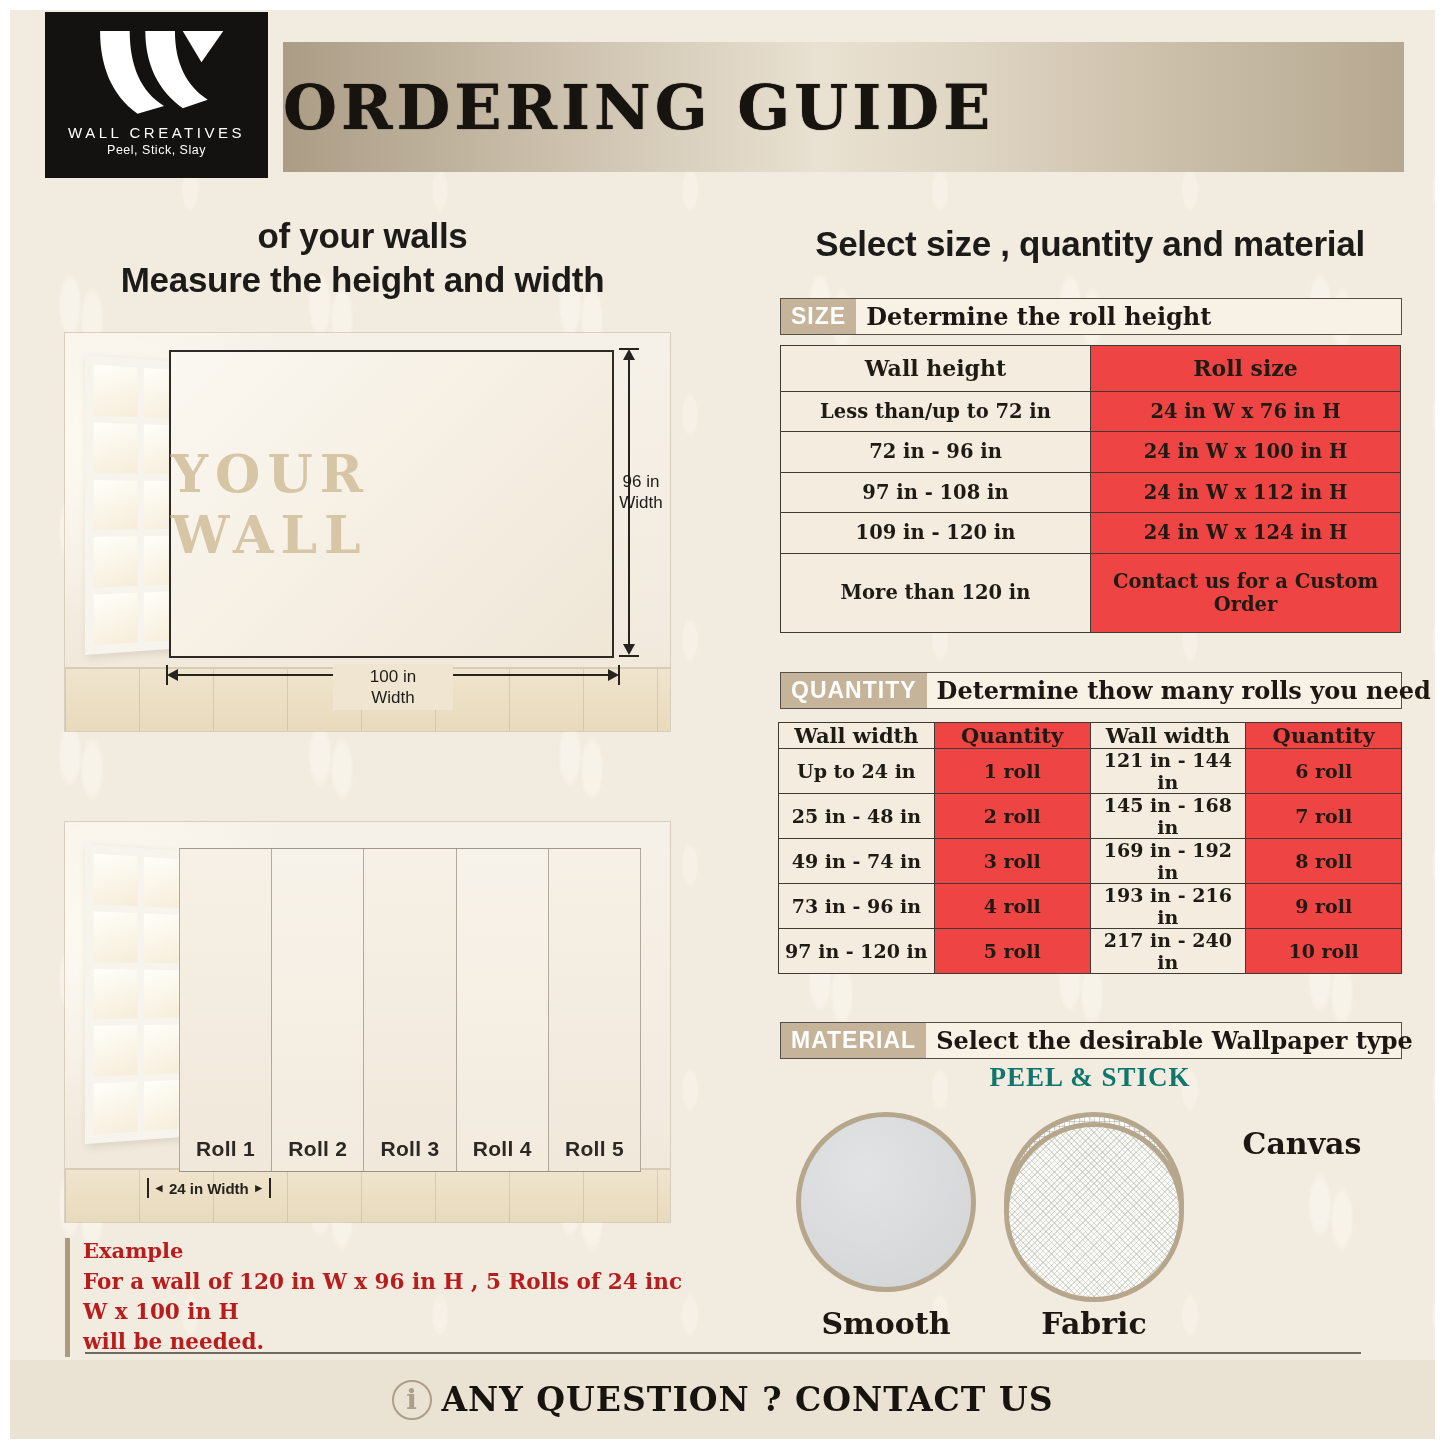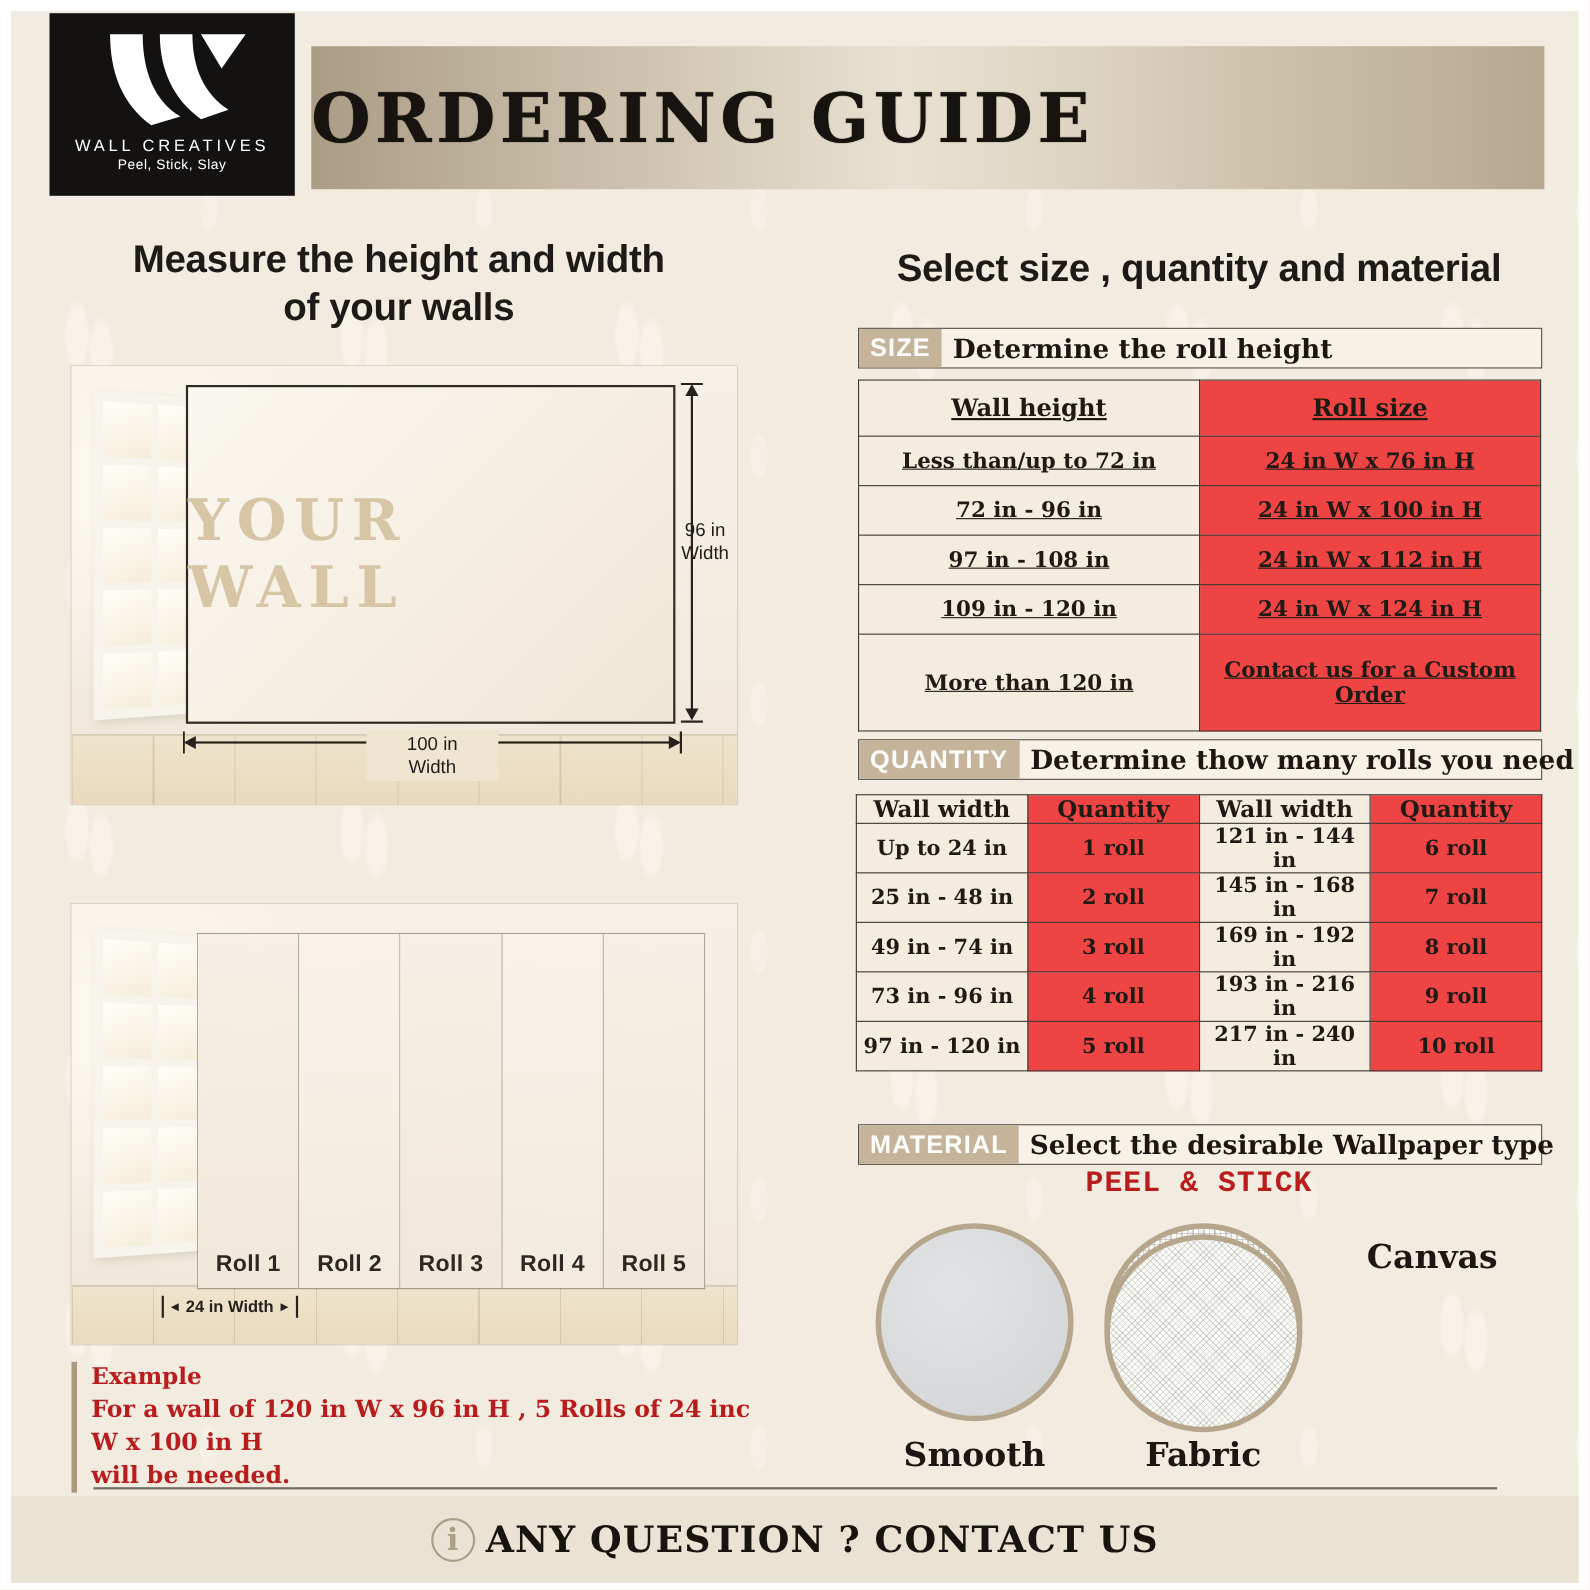--- a/index.html
+++ b/index.html
@@ -164,33 +164,33 @@
   .row-mat{top:1022px;}
 
   table.guide{
     position:absolute;border-collapse:collapse;table-layout:fixed;
     font-family:"DejaVu Serif","Liberation Serif",serif;color:#1e1a14;
   }
   table.guide td,table.guide th{
     border:1.6px solid #3e3a34;text-align:center;vertical-align:middle;
     font-weight:700;padding:0 4px;
   }
-  table.size-table{left:780px;top:345px;width:621px;height:320px;text-decoration:underline;}
+  table.size-table{left:780px;top:345px;width:621px;height:288px;}
   table.size-table th{font-size:22px;}
   table.size-table td{font-size:19.5px;}
   table.qty-table{left:778px;top:722px;width:624px;height:244px;}
   table.qty-table th{font-size:21px;}
   table.qty-table td{font-size:19px;}
   .cell-light{background:#f3ecdf;}
   .cell-tan{background:#ef4444;}
 
   .peel-stick{
     position:absolute;left:780px;top:1062px;width:620px;text-align:center;
-    font-family:Liberation Mono, monospace;font-weight:700;
-    font-size:27px;letter-spacing:1px;color:#b91c1c;
+    font-family:Liberation Serif, serif;font-weight:700;
+    font-size:27px;letter-spacing:1px;color:#0f766e;
   }
   .materials{
     position:absolute;left:788px;top:1112px;width:612px;display:flex;justify-content:space-between;
   }
   .material{width:196px;text-align:center;}
   .swatch{
     width:170px;height:170px;border-radius:50%;margin:0 auto;
     border:5px solid #b5a68c;box-sizing:content-box;
   }
   .swatch.smooth{background:radial-gradient(circle at 38% 32%,#e2e3e5 0%,#d7d8da 70%,#d2d3d5 100%);}
@@ -244,22 +244,22 @@
   </svg>
   <div class="brand-name">WALL CREATIVES</div>
   <div class="brand-tagline">Peel, Stick, Slay</div>
 </div>
 
 <div class="banner">
   <div class="banner-title">ORDERING GUIDE</div>
 </div>
 
 <div class="col-heading left">
+  <div>of your walls</div>
   <div>Measure the height and width</div>
-  <div>of your walls</div>
 </div>
 <div class="col-heading right">
   <div>Select size , quantity and material</div>
 </div>
 
 <div class="room room1">
   <div class="room-light"></div>
   <div class="window">
     <div class="pane"></div>
       <div class="pane"></div>

